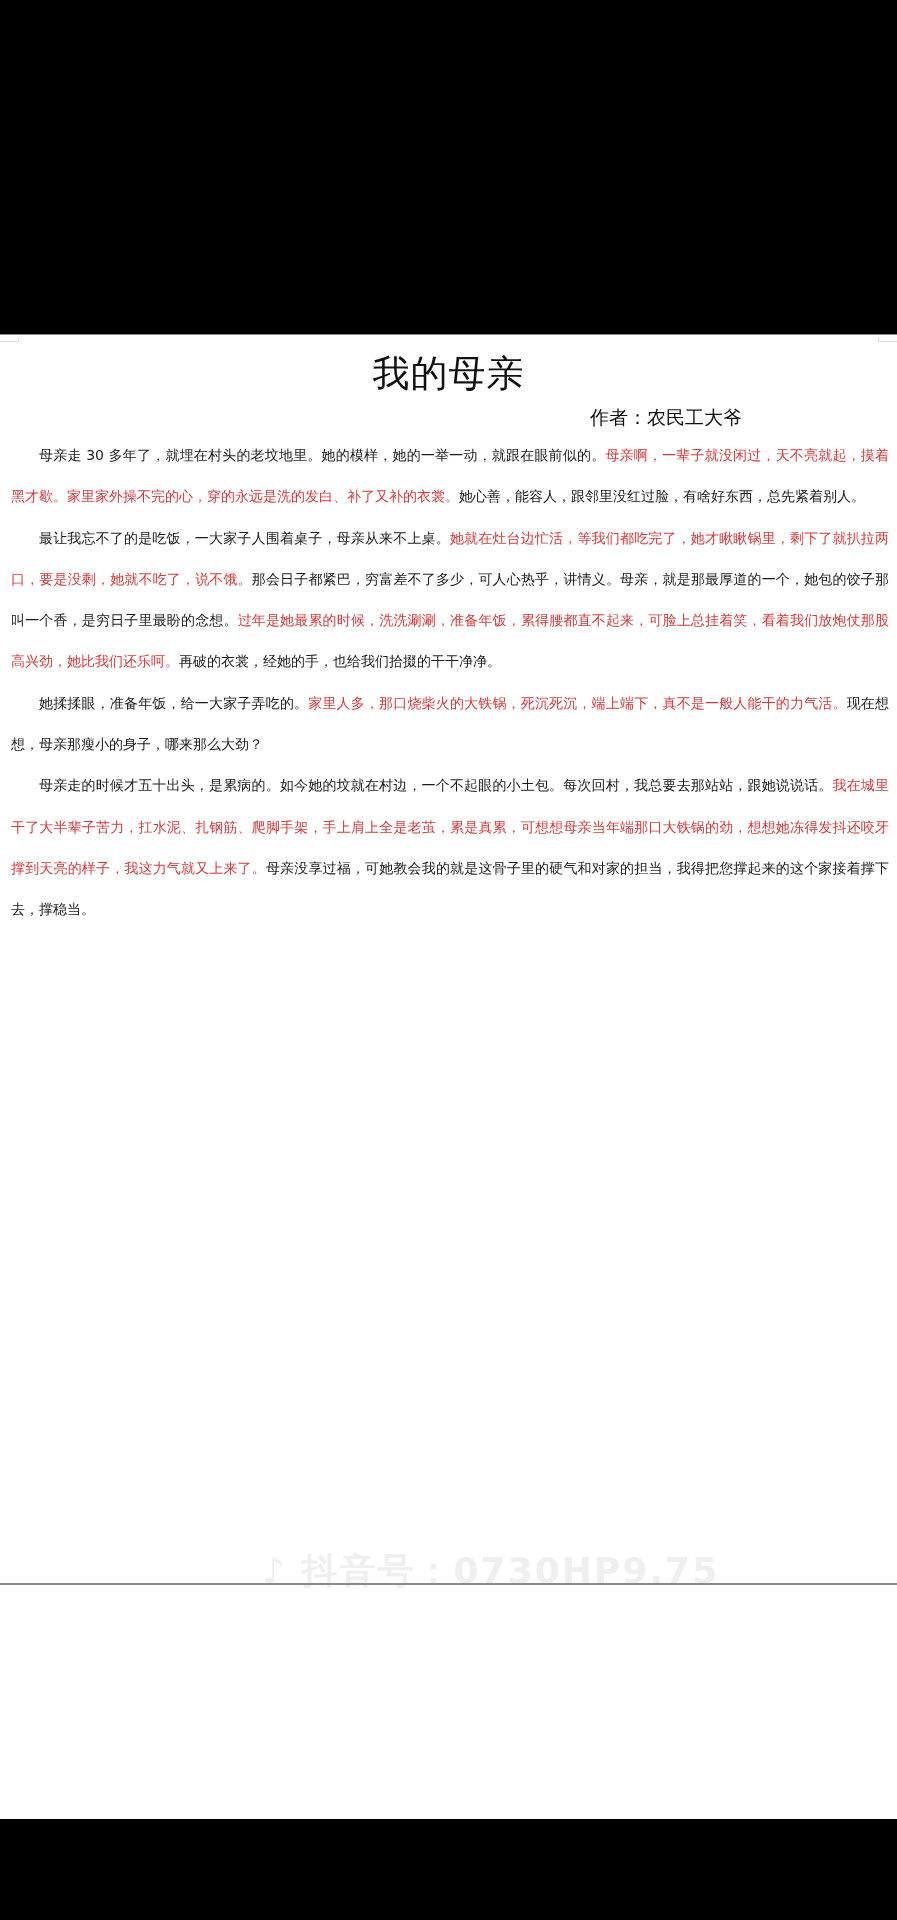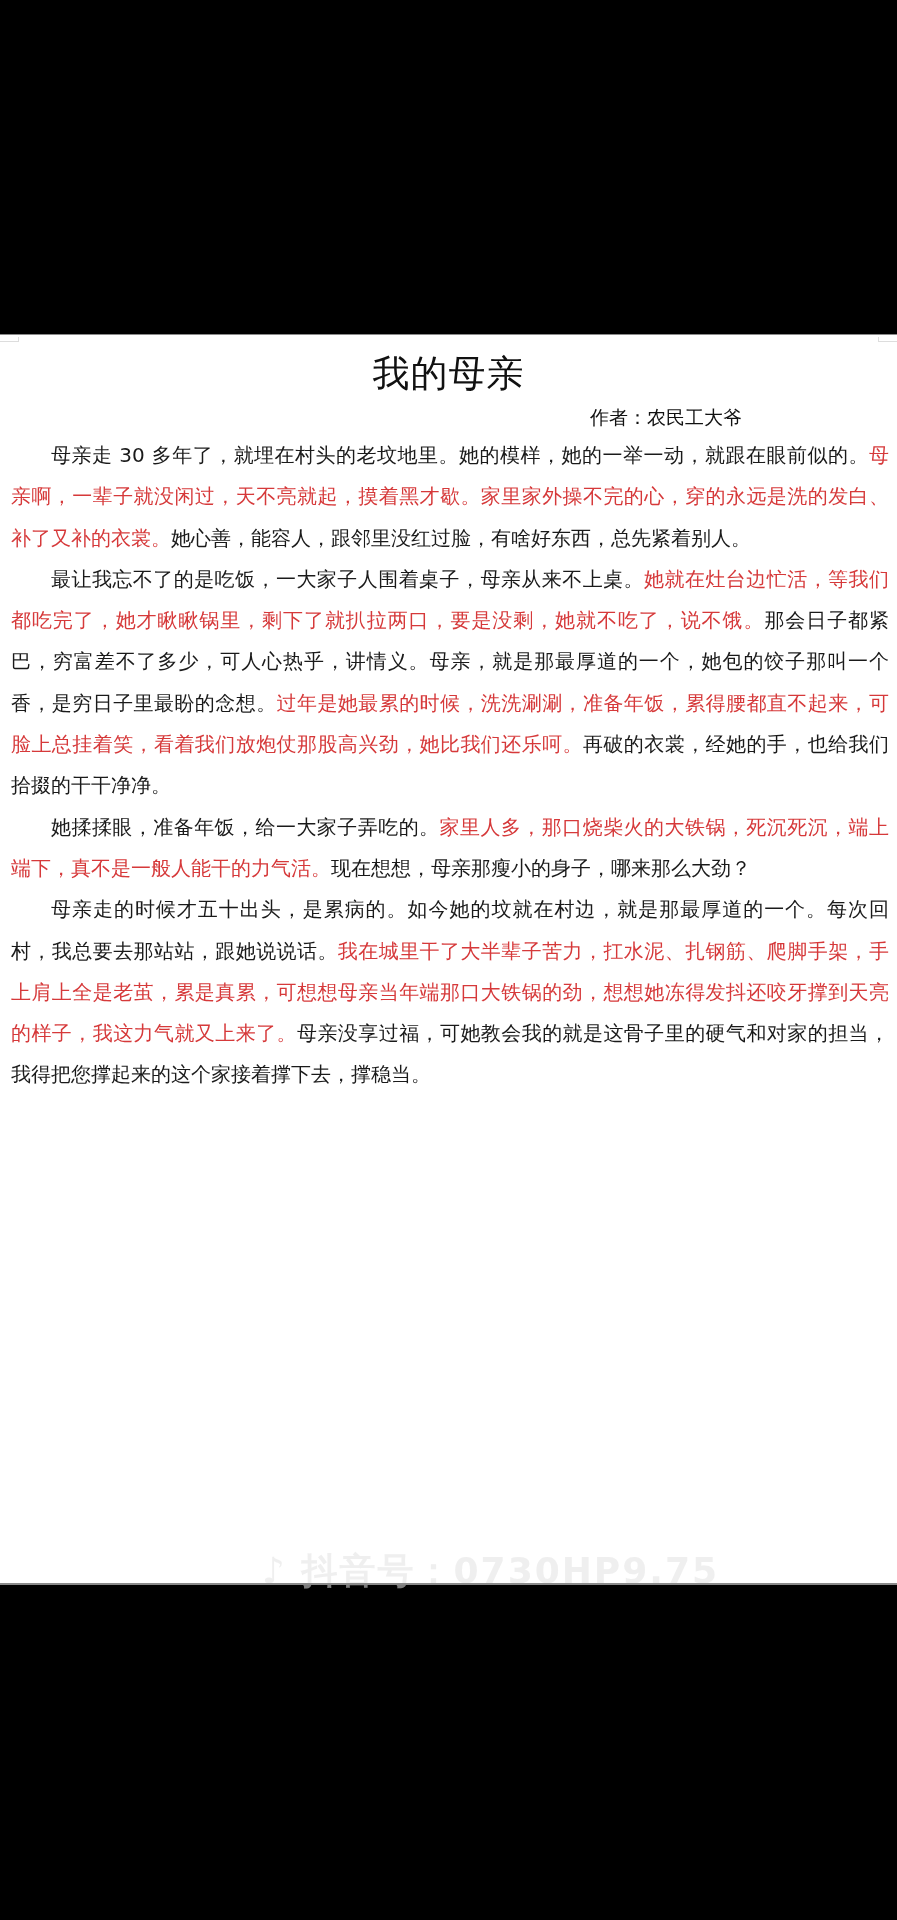--- a/index.html
+++ b/index.html
@@ -1,27 +1,27 @@
 <!DOCTYPE html>
 <html><head>
 <meta charset="utf-8">
 <style>
   html, body { margin:0; padding:0; background:#000; }
   body { width:897px; height:1920px; position:relative; overflow:hidden;
          font-family:"DejaVu Sans", "Liberation Sans", sans-serif; }
-  .page { position:absolute; left:0; top:335px; width:897px; height:1248px; background:#fff; }
+  .page { position:absolute; left:0; top:335px; width:897px; height:1484px; background:#fff; }
   .page-edge-top { position:absolute; left:0; top:334px; width:897px; height:1px; background:#8a8a8a; }
   .page-edge-bottom { position:absolute; left:0; top:1583px; width:897px; height:2px; background:#8a8a8a; }
   .corner { position:absolute; top:2px; width:18px; height:4px; border-bottom:1px solid #ddd; }
   .corner.l { left:0; border-right:1px solid #ddd; }
   .corner.r { right:0; border-left:1px solid #ddd; }
   .title { position:absolute; top:14px; left:0; width:897px; text-align:center;
            font-size:37px; color:#111; letter-spacing:1px; }
   .author { position:absolute; top:70px; left:590px; font-size:19px; color:#111; }
-  .body { position:absolute; top:100px; left:11px; width:878px; font-size:20px;
+  .body { position:absolute; top:100px; left:11px; width:878px; font-size:14px;
           line-height:41.3px; color:#1a1a1a; text-align:justify; }
   .para { margin:0; text-indent:2em; }
   .red { color:#d6393a; }
   .bold { font-weight:bold; color:#d8281f; }
   .watermark { position:absolute; left:262px; top:1212px; font-size:36px; font-weight:bold;
                color:rgba(225,225,225,0.55); letter-spacing:2px; }
 </style>
 </head>
 <body>
 
@@ -30,21 +30,21 @@
   <div class="corner l"></div>
   <div class="corner r"></div>
 
   <div class="title">我的母亲</div>
   <div class="author">作者：农民工大爷</div>
 
   <div class="body">
     <p class="para"><span>母亲走 30 多年了，就埋在村头的老坟地里。她的模样，她的一举一动，就跟在眼前似的。</span><span class="red">母亲啊，一辈子就没闲过，天不亮就起，摸着黑才歇。家里家外操不完的心，穿的永远是洗的发白、补了又补的衣裳。</span><span>她心善，能容人，跟邻里没红过脸，有啥好东西，总先紧着别人。</span></p>
     <p class="para"><span>最让我忘不了的是吃饭，一大家子人围着桌子，母亲从来不上桌。</span><span class="red">她就在灶台边忙活，等我们都吃完了，她才瞅瞅锅里，剩下了就扒拉两口，要是没剩，她就不吃了，说不饿。</span><span>那会日子都紧巴，穷富差不了多少，可人心热乎，讲情义。母亲，就是那最厚道的一个，她包的饺子那叫一个香，是穷日子里最盼的念想。</span><span class="red">过年是她最累的时候，洗洗涮涮，准备年饭，累得腰都直不起来，可脸上总挂着笑，看着我们放炮仗那股高兴劲，她比我们还乐呵。</span><span>再破的衣裳，经她的手，也给我们拾掇的干干净净。</span></p>
     <p class="para"><span>她揉揉眼，准备年饭，给一大家子弄吃的。</span><span class="red">家里人多，那口烧柴火的大铁锅，死沉死沉，端上端下，真不是一般人能干的力气活。</span><span>现在想想，母亲那瘦小的身子，哪来那么大劲？</span></p>
-    <p class="para"><span>母亲走的时候才五十出头，是累病的。如今她的坟就在村边，就是那最厚道的一个。每次回村，我总要去那站站，跟她说说话。</span><span class="red">我在城里干了大半辈子苦力，扛水泥、扎钢筋、爬脚手架，手上肩上全是老茧，累是真累，可想想母亲当年端那口大铁锅的劲，想想她冻得发抖还咬牙撑到天亮的样子，我这力气就又上来了。</span><span>母亲没享过福，可她教会我的就是这骨子里的硬气和对家的担当，我得把您撑起来的这个家接着撑下去，撑稳当。</span></p>
+    <p class="para"><span>母亲走的时候才五十出头，是累病的。如今她的坟就在村边，一个不起眼的小土包。每次回村，我总要去那站站，跟她说说话。</span><span class="red">我在城里干了大半辈子苦力，扛水泥、扎钢筋、爬脚手架，手上肩上全是老茧，累是真累，可想想母亲当年端那口大铁锅的劲，想想她冻得发抖还咬牙撑到天亮的样子，我这力气就又上来了。</span><span>母亲没享过福，可她教会我的就是这骨子里的硬气和对家的担当，我得把您撑起来的这个家接着撑下去，撑稳当。</span></p>
   </div>
 
   <div class="watermark">
     <span>♪</span>
     <span>抖音号：0730HP9.75</span>
   </div>
 </div>
 <div class="page-edge-bottom"></div>
 
 </body></html>

